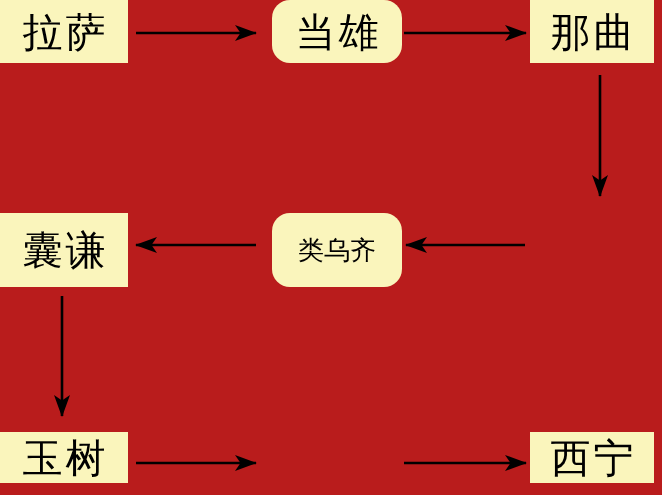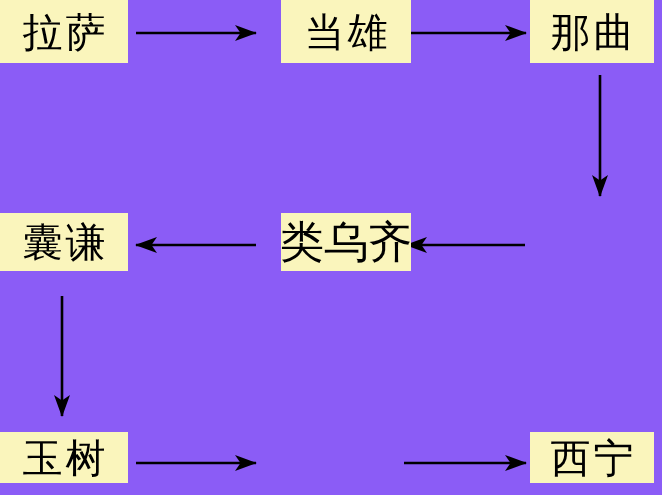--- a/index.html
+++ b/index.html
@@ -4,21 +4,21 @@
 <style>
   html, body {
     margin: 0;
     padding: 0;
     background: #ffffff;
   }
   .canvas {
     position: relative;
     width: 662px;
     height: 495px;
-    background: #8b5cf6;
+    background: #b91c1c;
     overflow: hidden;
     font-family: "DejaVu Serif", "Liberation Serif", serif;
   }
   .arrow-layer {
     position: absolute;
     left: 0;
     top: 0;
     width: 662px;
     height: 495px;
   }
@@ -28,26 +28,26 @@
     color: #000000;
     display: flex;
     align-items: center;
     justify-content: center;
     font-size: 40px;
     line-height: 1;
     letter-spacing: 3px;
     text-indent: 3px; 
     white-space: nowrap;
   }
-  .node.three { letter-spacing: 0px; text-indent: 0; font-size: 44px; }
+  .node.three { letter-spacing: 0px; text-indent: 0; font-size: 26px; }
   .col0 { left: 0px;   width: 128px; }
-  .col1 { left: 281px; width: 130px; }
+  .col1 { left: 272px; width: 130px; border-radius: 18px; }
   .col2 { left: 530px; width: 124px; }
   .row0 { top: 0px;    height: 63px; }
-  .row1 { top: 213px;  height: 58px; }
+  .row1 { top: 213px;  height: 74px; }
   .row2 { top: 432px;  height: 51px; }
   .edge {
     stroke: #000000;
     stroke-width: 2.6;
   }
 </style>
 </head>
 <body>
 
 <div class="canvas">

